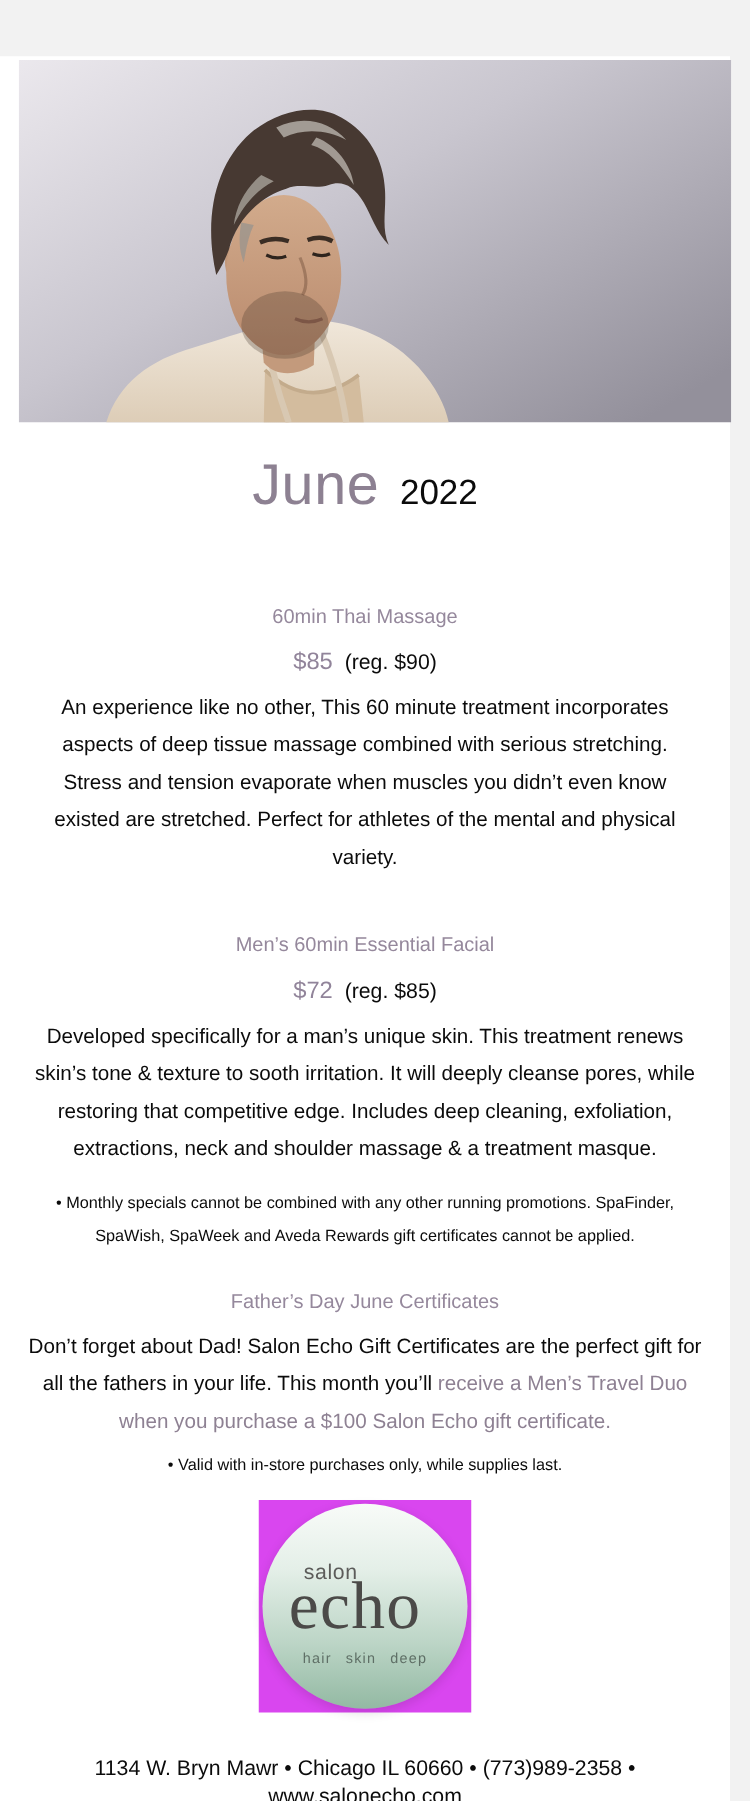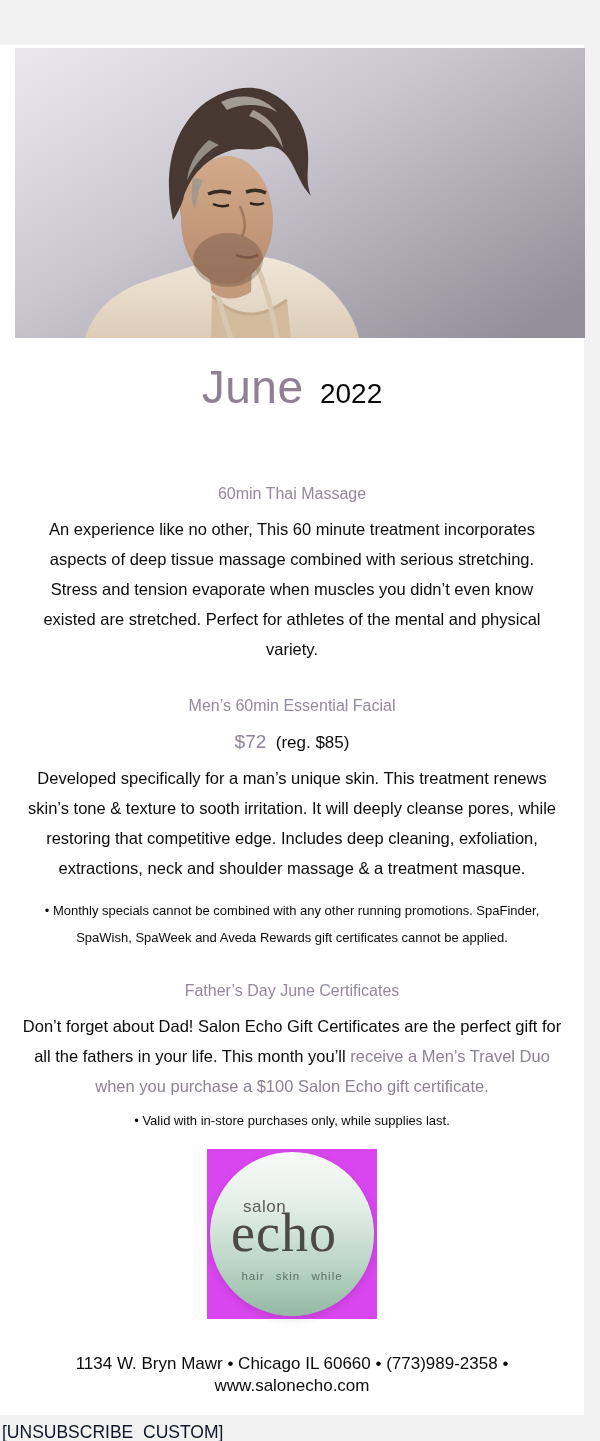--- a/index.html
+++ b/index.html
@@ -24,21 +24,21 @@
   }
   .masthead .year {
     font-size:28px; color:#0b0b0b; margin-left:12px;
     vertical-align:baseline;
   }
 
   .section-title {
     font-size:16px; font-weight:normal; color:#95889c;
     margin-top:66px; line-height:24px;
   }
-  .section-title.tight { margin-top:30px;text-align:center; }
+  .section-title.tight { margin-top:44px;text-align:center; }
   .price-line { margin-top:12px; line-height:24px; }
   .price { font-size:19px; color:#91849a; }
   .price-reg { font-size:17px; color:#0b0b0b; margin-left:5px; }
   .body-text {
     font-size:16.5px; line-height:30px; color:#0b0b0b;
     padding:0 26px; margin-top:8px;
   }
   .small-note {
     font-size:13px; line-height:27px; color:#0b0b0b;
     padding:0 40px; margin-top:14px;
@@ -138,40 +138,44 @@
       <path d="M178 130 C 176 142, 176 152, 180 162 C 182 150, 184 140, 188 132 Z" fill="#9b958d" opacity="0.8"></path>
     </svg>
   </div>
 
   <div class="masthead">
     <span class="month">June</span>
     <span class="year">2022</span>
   </div>
 
   <h2 class="section-title">60min Thai Massage</h2>
+  <div class="price-line">
+    <span class="price">$85</span>
+    <span class="price-reg">(reg. $90)</span>
+  </div>
   <p class="body-text">An experience like no other, This 60 minute treatment incorporates aspects of deep tissue massage combined with serious stretching. Stress and tension evaporate when muscles you didn’t even know existed are stretched. Perfect for athletes of the mental and physical variety.</p>
 
   <h2 class="section-title tight">Men’s 60min Essential Facial</h2>
   <div class="price-line">
     <span class="price">$72</span>
     <span class="price-reg">(reg. $85)</span>
   </div>
   <p class="body-text">Developed specifically for a man’s unique skin. This treatment renews skin’s tone &amp; texture to sooth irritation. It will deeply cleanse pores, while restoring that competitive edge. Includes deep cleaning, exfoliation, extractions, neck and shoulder massage &amp; a treatment masque.</p>
 
   <p class="small-note">• Monthly specials cannot be combined with any other running promotions. SpaFinder, SpaWish, SpaWeek and Aveda Rewards gift certificates cannot be applied.</p>
 
   <h2 class="section-title fd-title">Father’s Day June Certificates</h2>
   <p class="body-text fd-text"><span>Don’t forget about Dad! Salon Echo Gift Certificates are the perfect gift for all the fathers in your life. This month you’ll</span> <span class="accent-text">receive a Men’s Travel Duo when you purchase a $100 Salon Echo gift certificate.</span></p>
   <p class="small-note fd-note">• Valid with in-store purchases only, while supplies last.</p>
 
   <div class="logo-box">
     <div class="logo-circle">
       <span class="logo-salon">salon</span>
       <span class="logo-echo">echo</span>
-      <span class="logo-tagline">hair skin while</span>
+      <span class="logo-tagline">hair skin deep</span>
     </div>
   </div>
 
   <div class="footer-address">1134 W. Bryn Mawr • Chicago IL 60660 • (773)989-2358 • www.salonecho.com</div>
 
 </div>
 
 <div class="unsubscribe">[UNSUBSCRIBE_CUSTOM]</div>
 
 </body></html>

